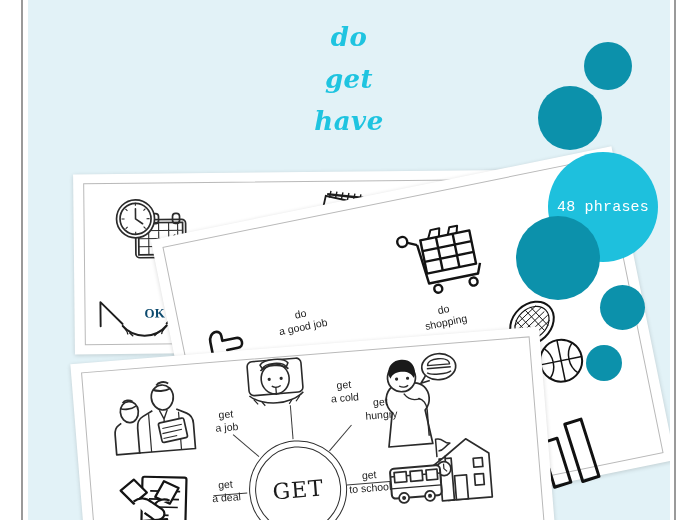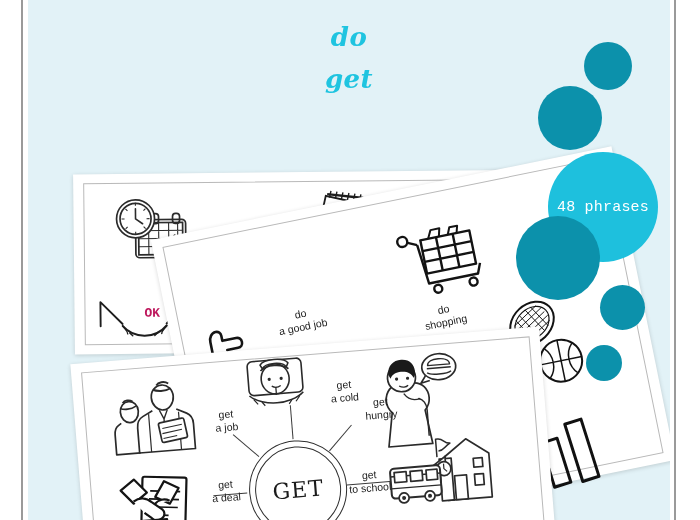--- a/index.html
+++ b/index.html
@@ -69,36 +69,37 @@
   .connector{position:absolute;background:#4a4a4a;height:1px;transform-origin:0 50%;}
 
   .hub{
     position:absolute;border:1.4px solid #2e2e2e;border-radius:50%;
     display:flex;align-items:center;justify-content:center;
   }
   .hub-ring{position:absolute;border:1.4px solid #2e2e2e;border-radius:50%;}
   .hub-text{
     font-family:"DejaVu Serif", serif;font-size:22px;color:#1b1b1b;letter-spacing:1px;
   }
-  .ok-text{font-family:Liberation Mono, monospace;font-weight:700;font-size:13px;color:#be185d;}
+  .ok-text{font-family:Liberation Serif, serif;font-weight:700;font-size:13px;color:#0c4a6e;}
   .tiny-math{font-family:"Liberation Sans", sans-serif;font-weight:700;font-size:7px;color:#111;}
 </style>
 </head>
 <body>
 
 <div id="stage">
 
   <div class="edge-rule left" style="background: rgb(154, 154, 154);"></div>
   <div class="edge-rule right" style="background: rgb(154, 154, 154);"></div>
 
   <div class="canvas" id="canvas" style="background: rgb(226, 242, 247);">
 
     <div class="title-block">
       <span class="title-word tw0" style="color: rgb(31, 196, 224);">do</span>
       <span class="title-word" style="color: rgb(31, 196, 224);">get</span>
+      <span class="title-word" style="color: rgb(31, 196, 224);">have</span>
     </div>
 
     <div id="bubbles-back"></div>
 
     <div class="card card-make">
       <div class="inner"></div>
 
       <div class="art" style="left:40px;top:24px;">
         <svg width="78" height="64" viewBox="0 0 78 64" fill="none" stroke="#2b2b2b" stroke-width="1.7">
           <rect x="22" y="22" width="50" height="38" rx="4"></rect>

